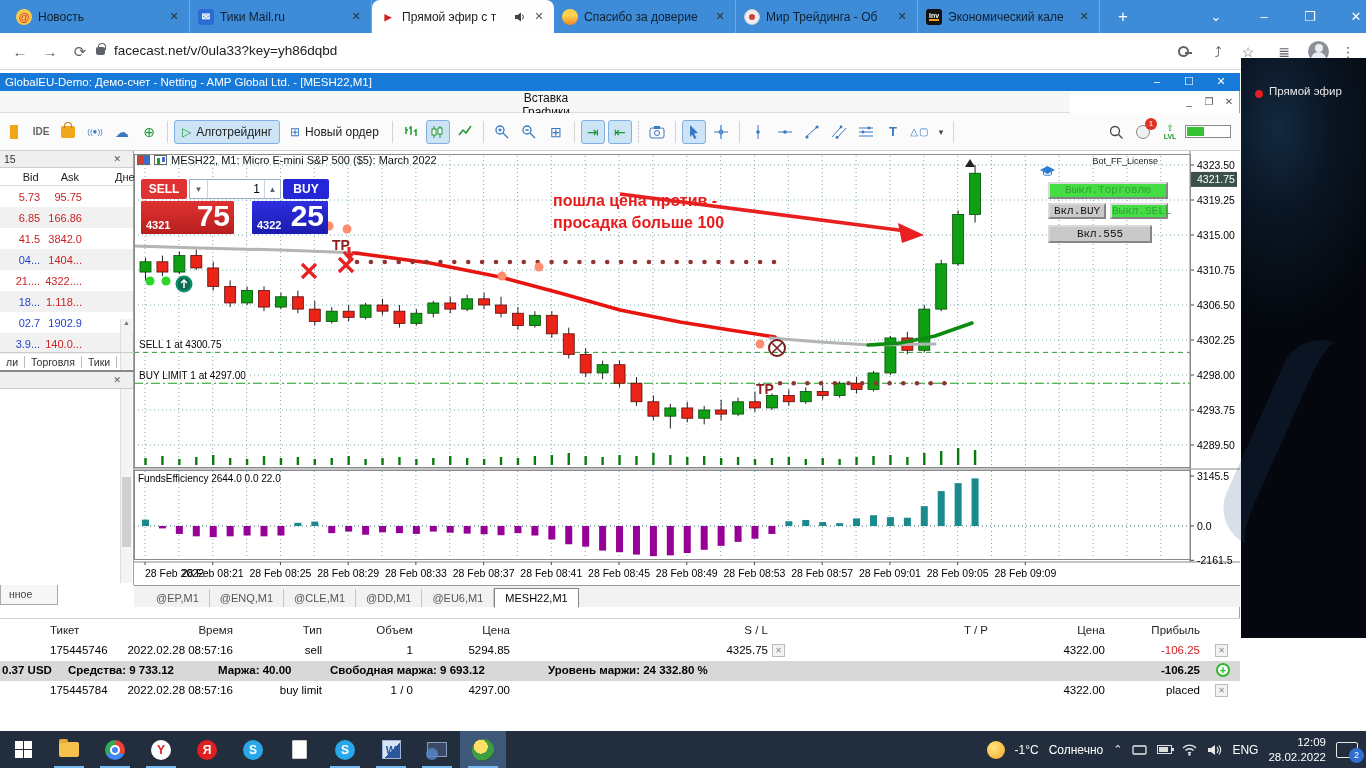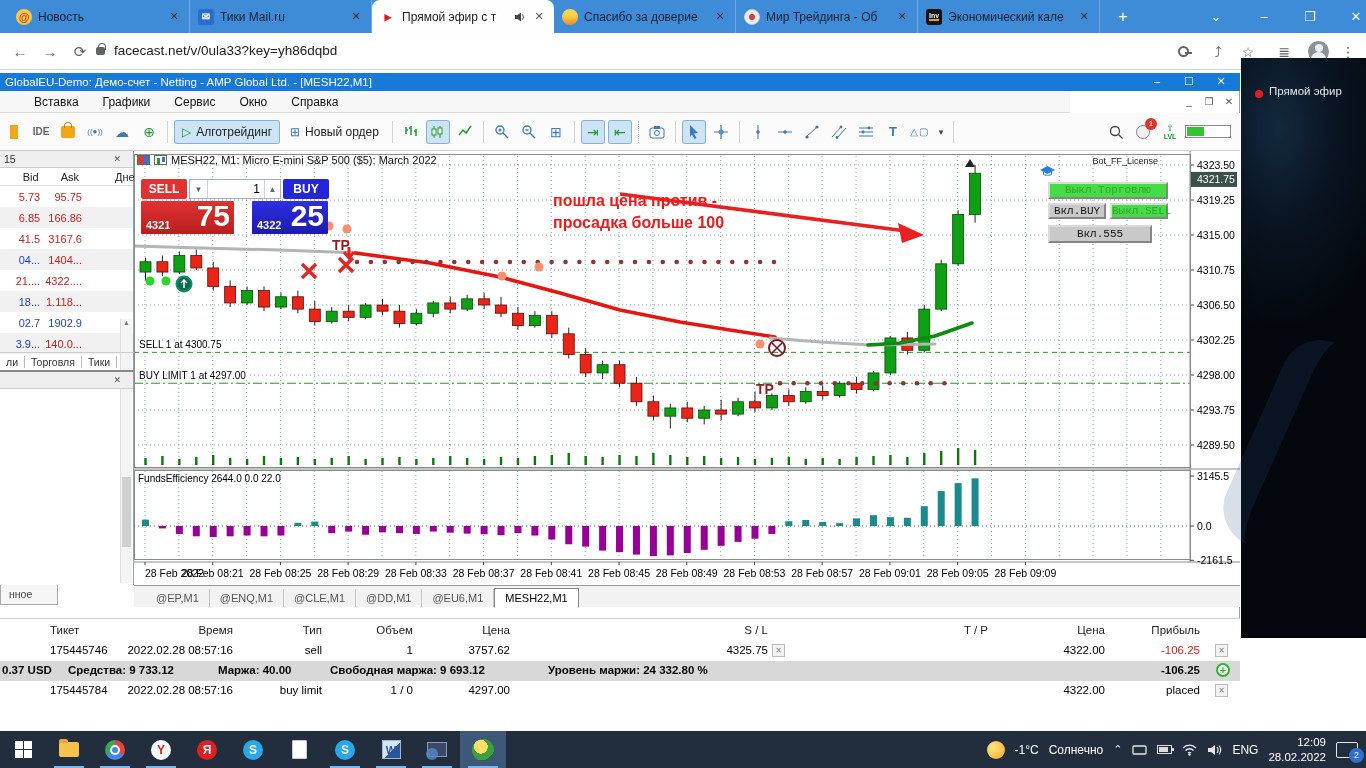--- a/index.html
+++ b/index.html
@@ -41,21 +41,21 @@
   .avatar::before{content:"";position:absolute;left:6.5px;top:3px;width:8px;height:8px;border-radius:50%;background:#eceff1;}
   .avatar::after{content:"";position:absolute;left:3px;top:11px;width:15px;height:9px;border-radius:8px 8px 0 0;background:#eceff1;}
   .keyicon{position:absolute;left:1178px;top:13px;width:12px;height:12px;}
   .keyicon::before{content:"";position:absolute;width:7px;height:7px;border:2px solid #5f6368;border-radius:50%;}
   .keyicon::after{content:"";position:absolute;left:7px;top:6px;width:7px;height:2px;background:#5f6368;}
 
   
   .mt5{left:0;top:73px;width:1240px;height:625px;background:#fff;border-right:1px solid #9aa3ad;}
   .mt5-title{left:0;top:73px;width:1240px;height:18px;background:#1779d8;color:#fff;font-size:11.5px;line-height:18px;padding-left:5px;}
   .mt5-tctl{position:absolute;top:73px;height:18px;width:30px;color:#fff;text-align:center;line-height:17px;font-size:11px;}
-  .mt5-menu{left:0;top:91px;width:1070px;height:22px;background:#f7f7f7;border-bottom:1px solid #ddd;display:flex;align-items:center;padding-left:22px;}
+  .mt5-menu{left:0;top:91px;width:1070px;height:22px;background:#f7f7f7;border-bottom:1px solid #ddd;display:flex;align-items:center;padding-left:22px;flex-direction:column;}
   .mt5-menu .mi{font-size:12px;color:#111;padding:0 12px;}
   .chartctl{position:absolute;top:94px;height:16px;width:22px;color:#555;font-size:10px;text-align:center;line-height:15px;}
   .mt5-toolbar{left:0;top:113px;width:1240px;height:38px;background:#fbfbfb;border-bottom:1px solid #cfcfcf;display:flex;align-items:center;gap:3px;padding:0 2px;}
   .ticon{width:24px;height:24px;display:flex;align-items:center;justify-content:center;font-size:14px;color:#3a78c2;border-radius:3px;flex:0 0 auto;}
   .ticon.green{color:#1c9a32;}
   .ticon.active{background:#cde3f6;border:1px solid #7fb0e0;}
   .tsep{width:1px;height:22px;background:#d5d5d5;margin:0 3px;flex:0 0 auto;}
   .tbtn{height:24px;display:flex;align-items:center;gap:5px;padding:0 7px;font-size:12px;color:#222;border-radius:3px;flex:0 0 auto;}
   .tbtn.hl{background:#cde3f6;border:1px solid #7fb0e0;}
   .bagicon{width:14px;height:12px;background:#f2a71b;border-radius:2px;position:relative;}
@@ -392,21 +392,21 @@
           <span class="cell-ask vr">95.75</span>
           <span class="cell-day"></span>
         </div>
         <div class="mwrow">
           <span class="cell-bid vr">6.85</span>
           <span class="cell-ask vr">166.86</span>
           <span class="cell-day"></span>
         </div>
         <div class="mwrow">
           <span class="cell-bid vr">41.5</span>
-          <span class="cell-ask vr">3167.6</span>
+          <span class="cell-ask vr">3842.0</span>
           <span class="cell-day"></span>
         </div>
         <div class="mwrow">
           <span class="cell-bid vb">04...</span>
           <span class="cell-ask vr">1404...</span>
           <span class="cell-day"></span>
         </div>
         <div class="mwrow">
           <span class="cell-bid vr">21....</span>
           <span class="cell-ask vr">4322....</span>
@@ -903,21 +903,21 @@
         <span style="right:472px;">S / L</span>
         <span style="right:252px;">T / P</span>
         <span style="right:135px;">Цена</span>
         <span style="right:40px;">Прибыль</span>
       </div>
       <div class="trow " style="top: 22px; line-height: 18px;">
         <span style="left:50px;">175445746</span>
         <span style="right:1007px;">2022.02.28 08:57:16</span>
         <span style="right:918px;">sell</span>
         <span style="right:827px;">1</span>
-        <span style="right:730px;">3757.62</span>
+        <span style="right:730px;">5294.85</span>
         <span style="right:472px;">4325.75</span>
         <span class="closebox" style="left:772px;">✕</span>
         <span style="right:252px;"></span>
         <span style="right:135px;">4322.00</span>
         <span class="profit-red" style="right:40px;">-106.25</span>
         <span class="closebox" style="right:12px;">✕</span>
       </div>
       <div class="trow " style="top: 62px; line-height: 18px;">
         <span style="left:50px;text-align:right;">175445784</span>
         <span style="right:1007px;">2022.02.28 08:57:16</span>

